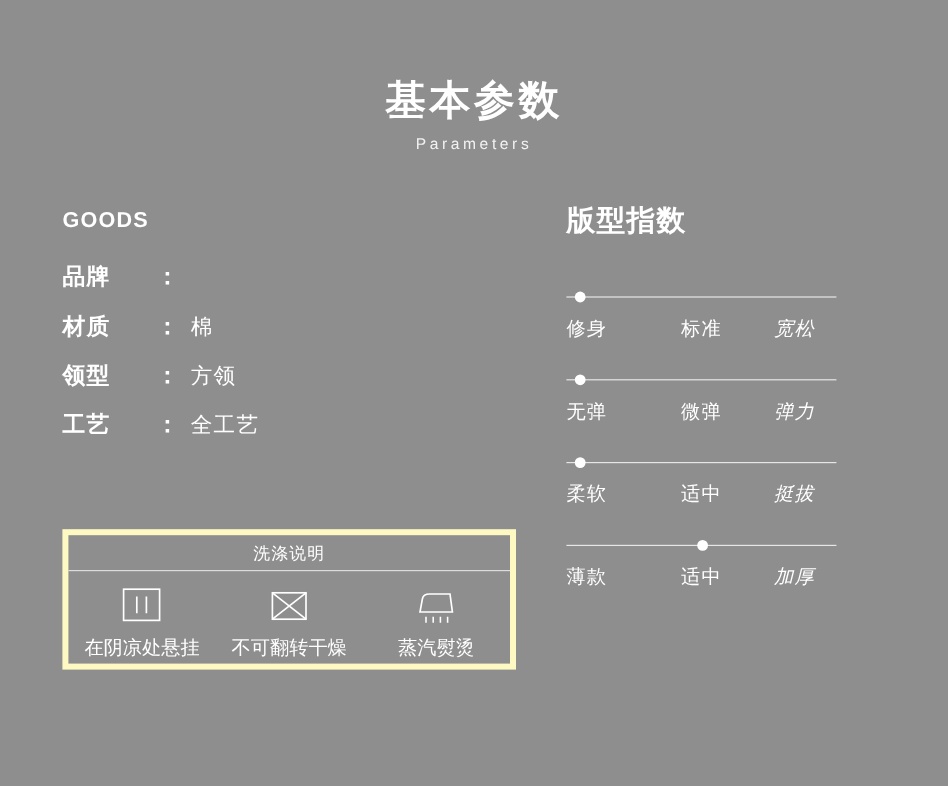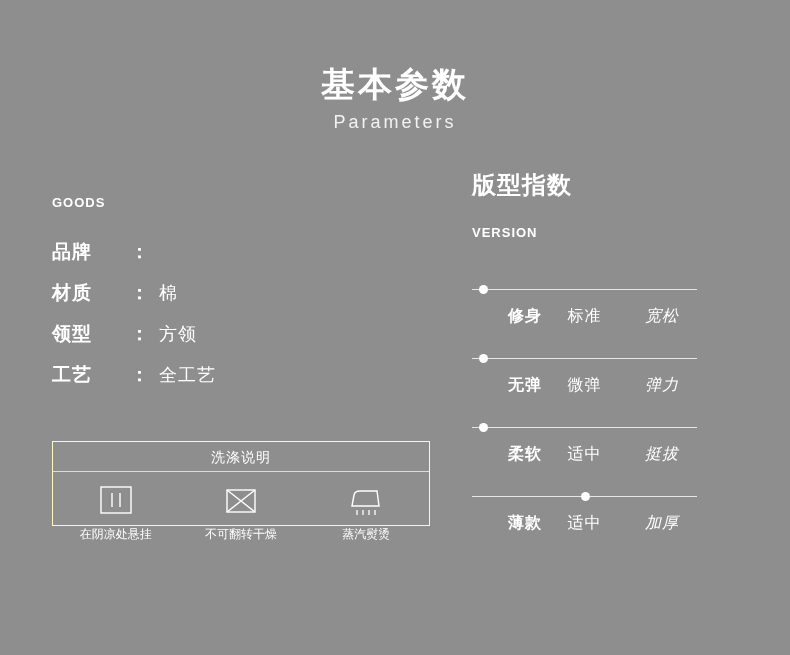--- a/index.html
+++ b/index.html
@@ -32,21 +32,21 @@
   }
   .header-title {
     font-size: 34px;
     font-weight: bold;
     letter-spacing: 3px;
     color: #ffffff;
     line-height: 44px;
   }
   .header-sub {
     margin-top: 6px;
-    font-size: 18px;
+    font-size: 13px;
     letter-spacing: 3px;
     color: #f2f2f2;
     font-weight: normal;
   }
 
   
   .col-left {
     position: absolute;
     top: 170px;
     left: 52px;
@@ -59,24 +59,24 @@
     width: 225px;
   }
 
   .sec-title-cn {
     font-size: 24px;
     font-weight: bold;
     letter-spacing: 1px;
     line-height: 30px;
   }
   .sec-title-en {
-    font-size: 13px;
-    font-weight: bold;
-    letter-spacing: 1px;
-    margin-top: 24px;
+    font-size: 18px;
+    font-weight: bold;
+    letter-spacing: 1px;
+    margin-top: 4px;
     line-height: 18px;
   }
 
   
   .spec-list {
     margin-top: 28px;
   }
   .spec-row {
     display: flex;
     align-items: baseline;
@@ -99,22 +99,22 @@
     font-size: 18px;
     letter-spacing: 1px;
   }
 
   
   .wash-box {
     position: absolute;
     top: 441px;
     left: 52px;
     width: 378px;
-    height: 85px;
-    border: 1px solid #fef9c3;
+    height: 117px;
+    border: 5px solid #fef9c3;
   }
   .wash-title {
     height: 30px;
     line-height: 30px;
     text-align: center;
     font-size: 14px;
     letter-spacing: 1px;
     border-bottom: 1px solid #dcdcdc;
   }
   .wash-items {
@@ -129,21 +129,21 @@
     justify-content: flex-start;
     padding-top: 8px;
   }
   .wash-icon {
     height: 40px;
     display: flex;
     align-items: center;
     justify-content: center;
   }
   .wash-caption {
-    font-size: 12px;
+    font-size: 16px;
     letter-spacing: 0px;
     margin-top: 6px;
     white-space: nowrap;
     text-align: center;
   }
 
   
   .scales {
     margin-top: 42px;
   }
@@ -172,21 +172,21 @@
     margin-left: -4px;
   }
   .scale-labels {
     display: flex;
     justify-content: space-between;
     margin-top: 10px;
     font-size: 16px;
     letter-spacing: 1px;
   }
   .scale-labels span { display: block; }
-  .scale-labels span:nth-child(1) { text-align: right; width: 70px; font-weight: bold; }
+  .scale-labels span:nth-child(1) { text-align: left; width: 70px; }
   .scale-labels span:nth-child(2) { text-align: center; width: 70px; }
   .scale-labels span:nth-child(3) { text-align: center; width: 70px; font-style: italic; }
 </style>
 </head>
 <body>
 
 <div class="page">
 
   <div class="header">
     <div class="header-title">基本参数</div>
@@ -258,21 +258,20 @@
           </svg>
         </div>
         <div class="wash-caption">蒸汽熨烫</div>
       </div>
 
     </div>
   </div>
 
   <div class="col-right">
     <div class="sec-title-cn">版型指数</div>
-    <div class="sec-title-en">VERSION</div>
 
     <div class="scales">
 
       <div class="scale">
         <div class="scale-track">
           <div class="scale-line"></div>
           <div class="scale-dot" style="left:5%"></div>
         </div>
         <div class="scale-labels">
           <span>修身</span>

